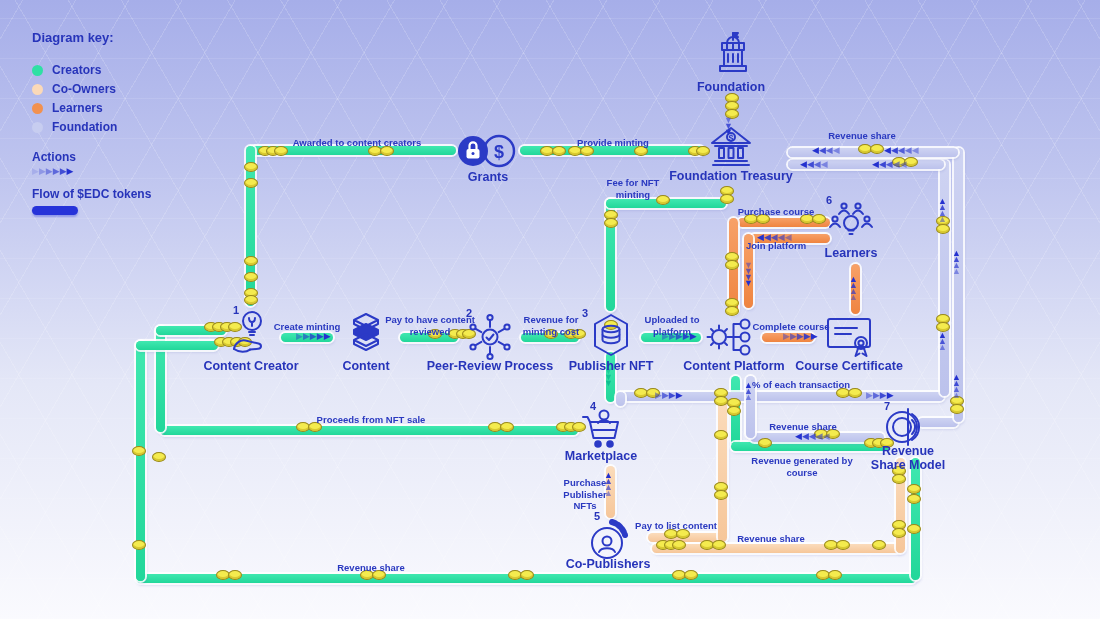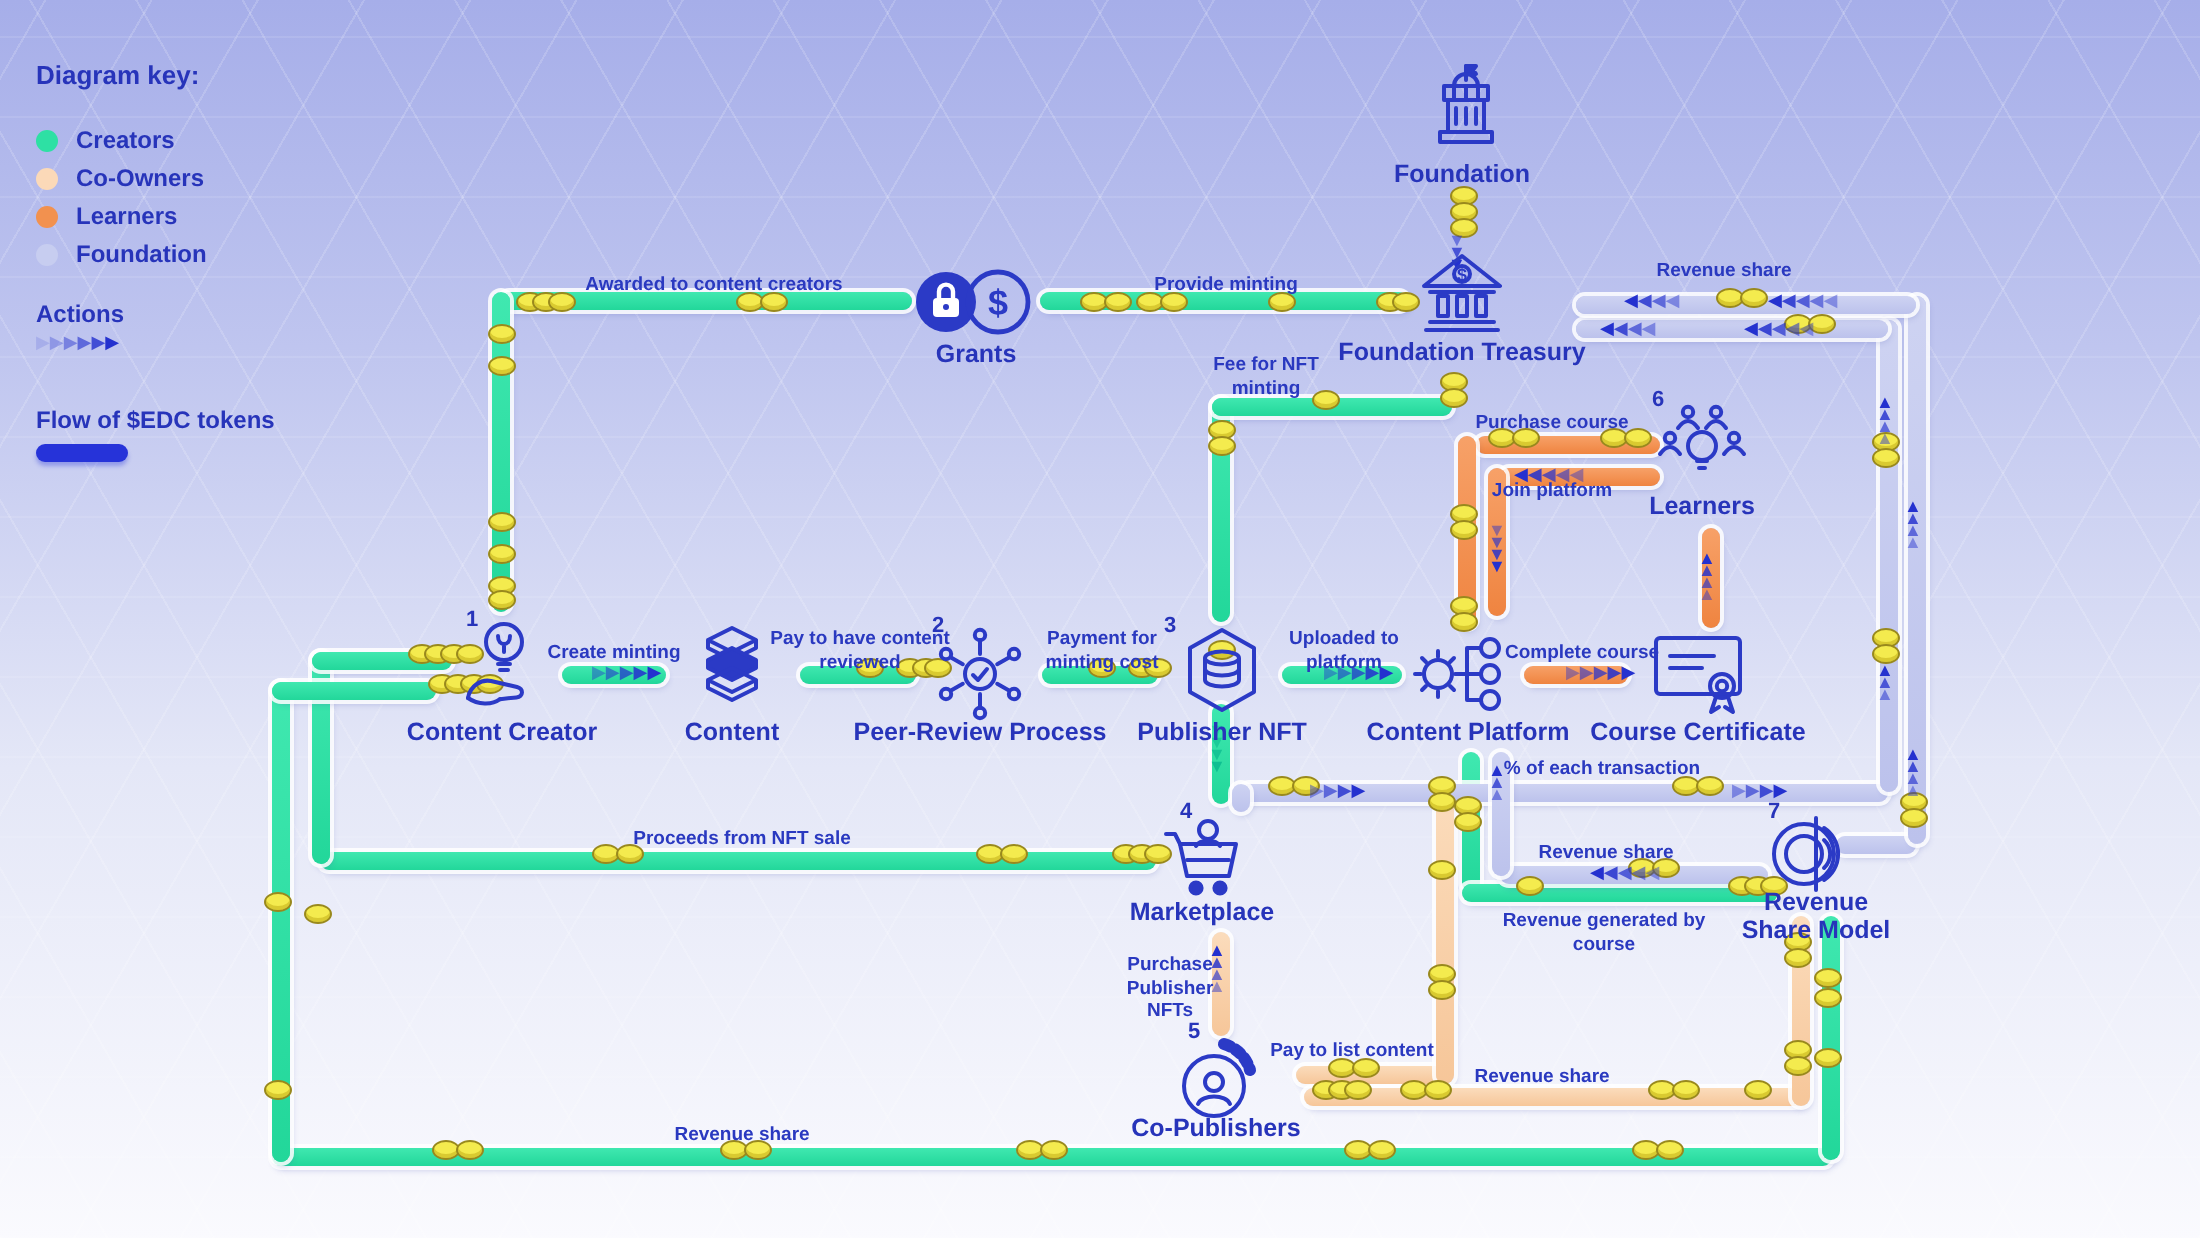--- a/index.html
+++ b/index.html
@@ -20,27 +20,27 @@
   .coin{position:absolute;width:12px;height:8px;border-radius:50%;background:#f4eb4e;
     border:1px solid #99891d;box-shadow:inset 0 -2px 0 #d9ca30;z-index:6}
   .arr{position:absolute;z-index:6;font-size:9px;line-height:1;display:flex;color:#2431cf}
   .arr.col{flex-direction:column;line-height:.68;font-size:9px}
   .flabel{position:absolute;z-index:7;transform:translateX(-50%);text-align:center;
     font-size:9.5px;font-weight:700;color:#2a39c0;white-space:pre-line;line-height:1.22}
   .node{position:absolute;z-index:8}
   .nlabel{position:absolute;z-index:8;transform:translateX(-50%);text-align:center;
     font-size:12.5px;font-weight:700;color:#2734ba;white-space:pre-line;line-height:1.15}
   .nnum{position:absolute;z-index:8;font-size:11px;font-weight:800;color:#2734ba}
-  .key{position:absolute;left:18px;top:30px;z-index:8;color:#2734ba}
+  .key{position:absolute;left:32px;top:30px;z-index:8;color:#2734ba}
   .key .ktitle{font-size:13px;font-weight:700;margin-bottom:18px}
   .krow{display:flex;align-items:center;gap:9px;margin-bottom:5px;font-size:12px;font-weight:600}
   .kdot{width:11px;height:11px;border-radius:50%;flex:0 0 auto}
   .d0{background:#2ee0a4}.d1{background:#fbd9b8}.d2{background:#f2914f}.d3{background:#c7cdf0}
   .kact{font-size:12px;font-weight:700;margin-top:16px}
-  .kflow{font-size:12px;font-weight:700;margin-top:24px}
+  .kflow{font-size:12px;font-weight:700;margin-top:8px}
   .kbar{width:46px;height:9px;border-radius:5px;background:#2633d9;margin-top:5px;
     box-shadow:0 2px 2px rgba(38,51,217,.35)}
   svg{display:block}
 </style>
 </head>
 <body>
 
 <div class="stage">
   <div class="pattern"></div>
 
@@ -123,21 +123,21 @@
   <div class="flabel" style="left:357px;top:137px">Awarded to content creators</div>
   <div class="flabel" style="left:613px;top:137px">Provide minting</div>
   <div class="flabel" style="left:633px;top:177px">Fee for NFT
 minting</div>
   <div class="flabel" style="left:862px;top:130px">Revenue share</div>
   <div class="flabel" style="left:776px;top:206px">Purchase course</div>
   <div class="flabel" style="left:776px;top:240px">Join platform</div>
   <div class="flabel" style="left:307px;top:321px">Create minting</div>
   <div class="flabel" style="left:430px;top:314px">Pay to have content
 reviewed</div>
-  <div class="flabel" style="left:551px;top:314px">Payment for
+  <div class="flabel" style="left:551px;top:314px">Revenue for
 minting cost</div>
   <div class="flabel" style="left:672px;top:314px">Uploaded to
 platform</div>
   <div class="flabel" style="left:791px;top:321px">Complete course</div>
   <div class="flabel" style="left:801px;top:379px">% of each transaction</div>
   <div class="flabel" style="left:371px;top:414px">Proceeds from NFT sale</div>
   <div class="flabel" style="left:803px;top:421px">Revenue share</div>
   <div class="flabel" style="left:802px;top:455px">Revenue generated by
 course</div>
   <div class="flabel" style="left:585px;top:477px">Purchase

